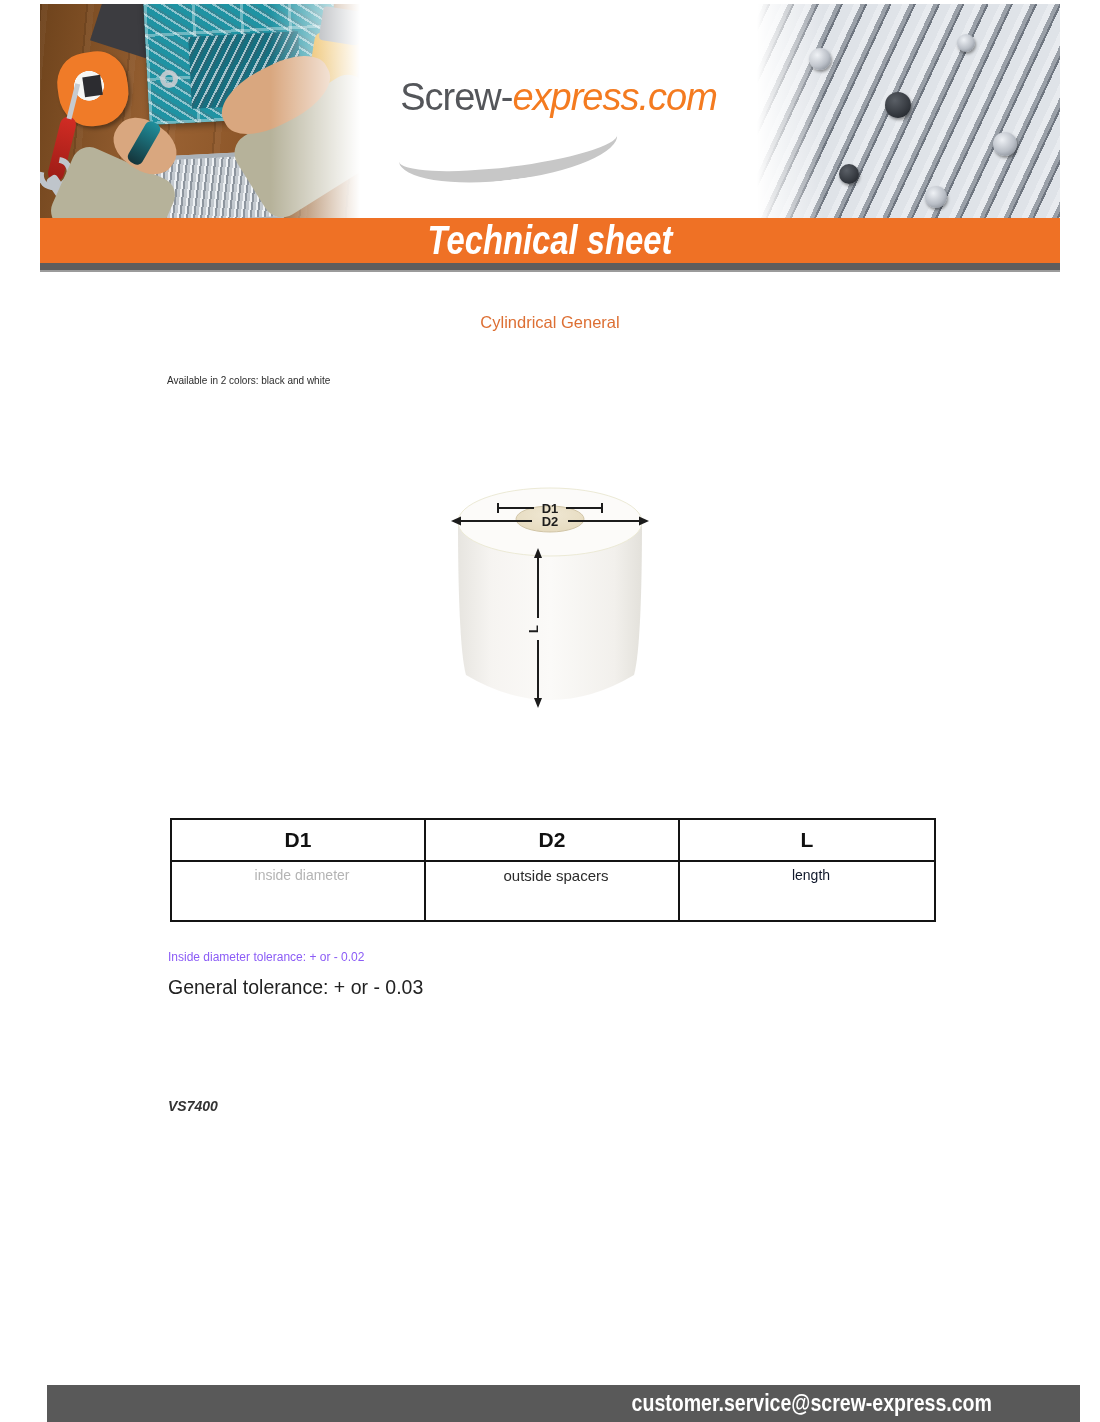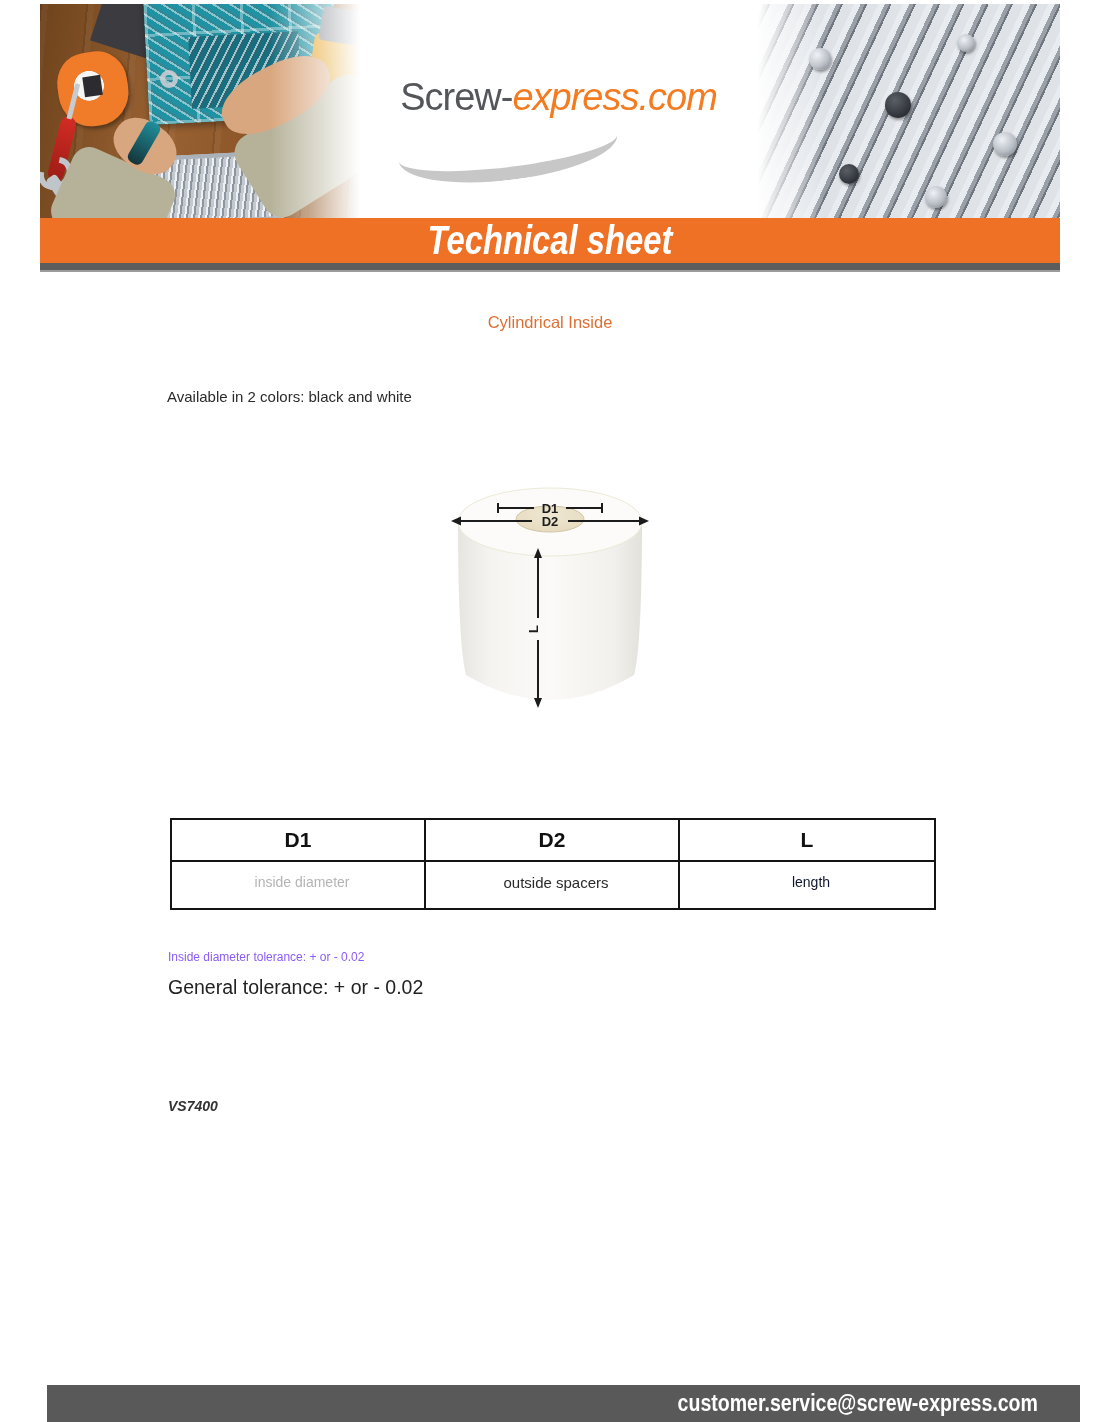--- a/index.html
+++ b/index.html
@@ -62,41 +62,41 @@
   .logo-suffix { color:#f47b20; font-style:italic; letter-spacing:-1px; }
   .logo-swoosh { position:absolute; left:38px; top:112px; width:220px; height:64px; border-radius:50%; border-bottom:13px solid #c7c7c7; transform:rotate(-7deg); }
 
   
   .banner { position:absolute; left:40px; top:218px; width:1020px; height:45px; background:#ef7125; display:flex; align-items:center; justify-content:center;font-style:italic; }
   .banner-title { color:#ffffff; font-weight:bold; font-size:41px; display:inline-block; transform:scaleX(0.80); letter-spacing:0px; line-height:1; }
   .gray-bar { position:absolute; left:40px; top:263px; width:1020px; height:9px; background:#5d5d5d; border-bottom:2px solid #9b9b9b; }
 
   
   .product-title { position:absolute; left:0; top:313px; width:1100px; text-align:center; color:#dd6f33; font-size:16.5px; font-weight:500; }
-  .colors-note { position:absolute; left:167px; top:388px; color:#2b2b2b; font-size:15px; }
+  .colors-note { position:absolute; left:167px; top:375px; color:#2b2b2b; font-size:10px; }
   .spacer-figure { position:absolute; left:450px; top:478px; width:200px; height:240px; }
   .dimensions-note { position:absolute; left:170px; top:776px; color:#2b2b2b; font-size:15.5px; }
 
   .dim-table { position:absolute; left:170px; top:818px; width:766px; border:2px solid #141414; background:#ffffff; }
   .dim-row { display:grid; grid-template-columns:1fr 1fr 1fr; }
   .dim-row.head { border-bottom:2px solid #141414; }
   .dim-cell { border-right:2px solid #141414; display:flex; justify-content:center; }
   .dim-cell:last-child { border-right:none; }
   .head .dim-cell { height:40px; align-items:center; font-size:21px; font-weight:bold; color:#111; }
-  .body .dim-cell { height:46px; align-items:flex-start; padding-top:12px;margin-left:8px; }
+  .body .dim-cell { height:58px; align-items:flex-start; padding-top:5px;margin-left:8px; }
   .desc-inside { color:#b4b4b4; font-size:14px; }
   .desc-outside { color:#2a2a2a; font-size:15px; }
   .desc-length { color:#0f172a; font-size:14px;text-align:center; }
 
   .tol-inside { position:absolute; left:168px; top:950px; color:#8b5cf6; font-size:12px; }
   .tol-general { position:absolute; left:168px; top:976px; color:#222222; font-size:19.5px; }
   .reference { position:absolute; left:168px; top:1098px; color:#333333; font-size:14px; font-weight:bold; font-style:italic; }
 
   
-  .footer-bar { position:absolute; left:47px; top:1385px; width:1033px; height:37px; background:#595959; display:flex; align-items:center; justify-content:flex-end; padding-right:42px; }
+  .footer-bar { position:absolute; left:47px; top:1385px; width:1033px; height:37px; background:#595959; display:flex; align-items:center; justify-content:flex-end; padding-right:88px; }
   .footer-email { color:#ffffff; font-weight:bold; font-size:23px; display:inline-block; transform:scaleX(0.85); transform-origin:right center; }
 
   svg text { font-family:"Liberation Sans", sans-serif; font-weight:bold; fill:#1c1c1c; }
 </style>
 </head>
 <body>
 
 <div class="page">
 
   <div class="photo photo-left">
@@ -136,21 +136,21 @@
     <div class="screwhead dark" style="left:82px; top:160px; width:20px; height:20px;"></div>
     <div class="screwhead" style="left:168px; top:182px; width:22px; height:22px;"></div>
     <div class="fade-left"></div>
   </div>
 
   <div class="banner">
     <span class="banner-title">Technical sheet</span>
   </div>
   <div class="gray-bar"></div>
 
-  <div class="product-title">Cylindrical Inside</div>
+  <div class="product-title">Cylindrical General</div>
 
   <div class="colors-note">Available in 2 colors: black and white</div>
 
   <div class="spacer-figure">
     <svg viewBox="0 0 200 240" width="200" height="240">
       <defs>
         <linearGradient id="bodyGrad" x1="0" y1="0" x2="1" y2="0">
           <stop offset="0" stop-color="#e7e5e0"></stop>
           <stop offset="0.18" stop-color="#f6f4f1"></stop>
           <stop offset="0.5" stop-color="#fbfaf8"></stop>
@@ -201,21 +201,21 @@
       <div class="dim-cell">L</div>
     </div>
     <div class="dim-row body">
       <div class="dim-cell desc-inside">inside diameter</div>
       <div class="dim-cell desc-outside">outside spacers</div>
       <div class="dim-cell desc-length">length</div>
     </div>
   </div>
 
   <div class="tol-inside">Inside diameter tolerance: + or - 0.02</div>
-  <div class="tol-general">General tolerance: + or - 0.02</div>
+  <div class="tol-general">General tolerance: + or - 0.03</div>
 
   <div class="reference">VS7400</div>
 
   <div class="footer-bar">
     <span class="footer-email">customer.service@screw-express.com</span>
   </div>
 
 </div>
 
 </body></html>

